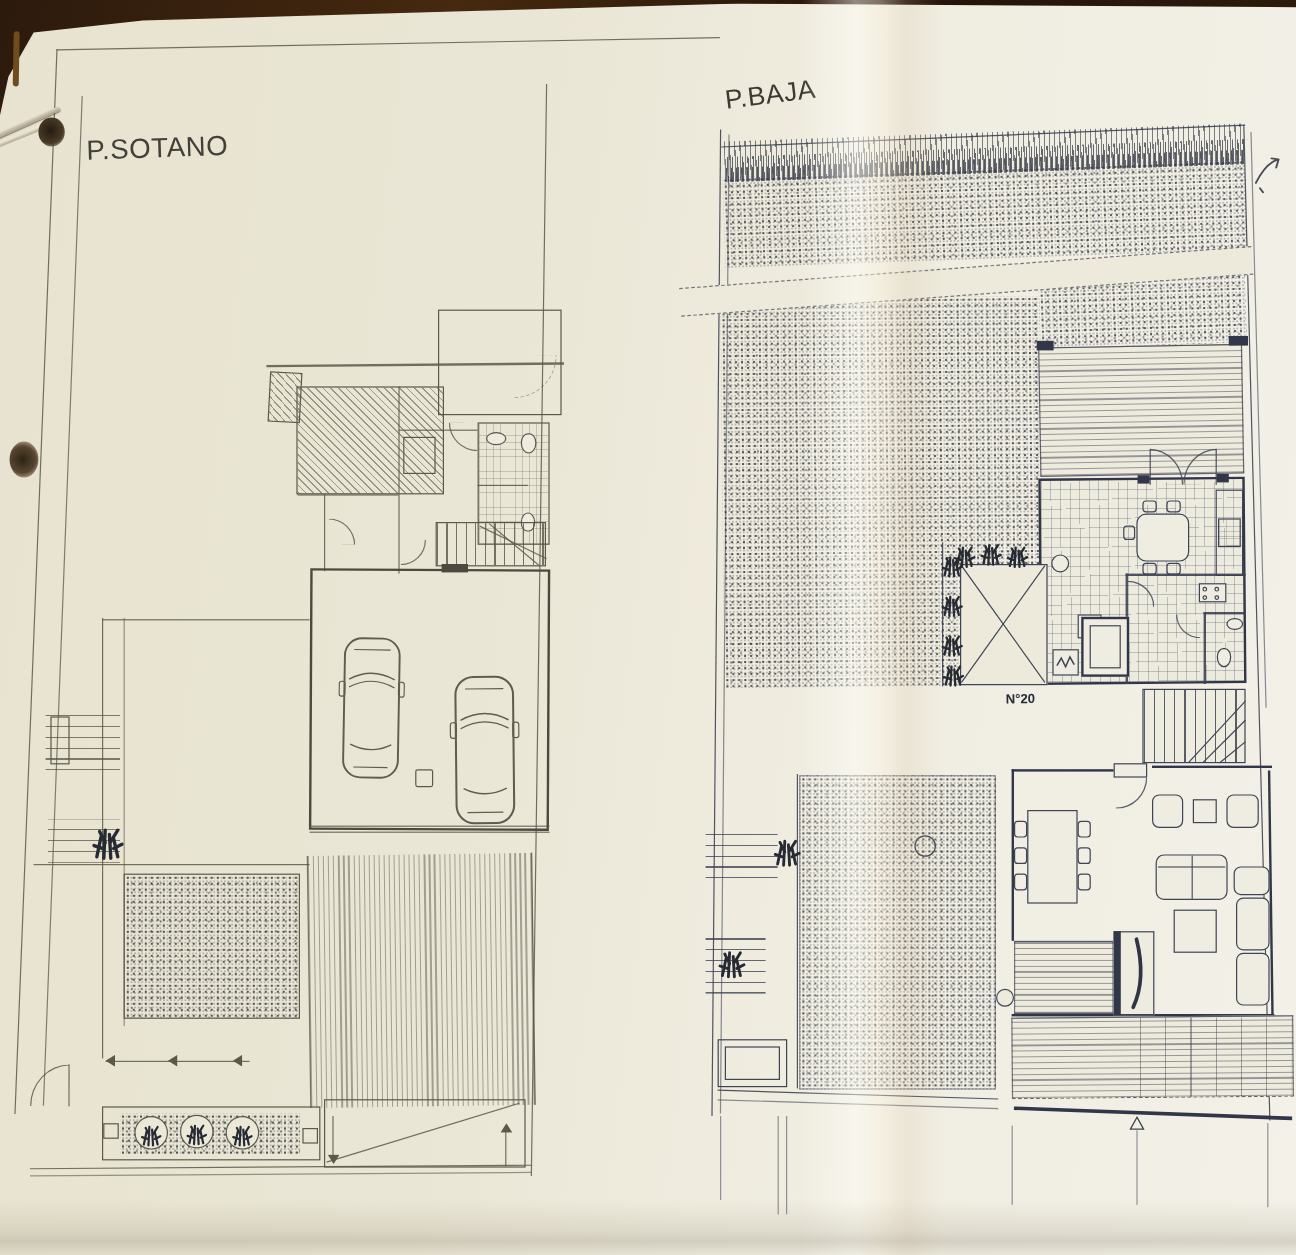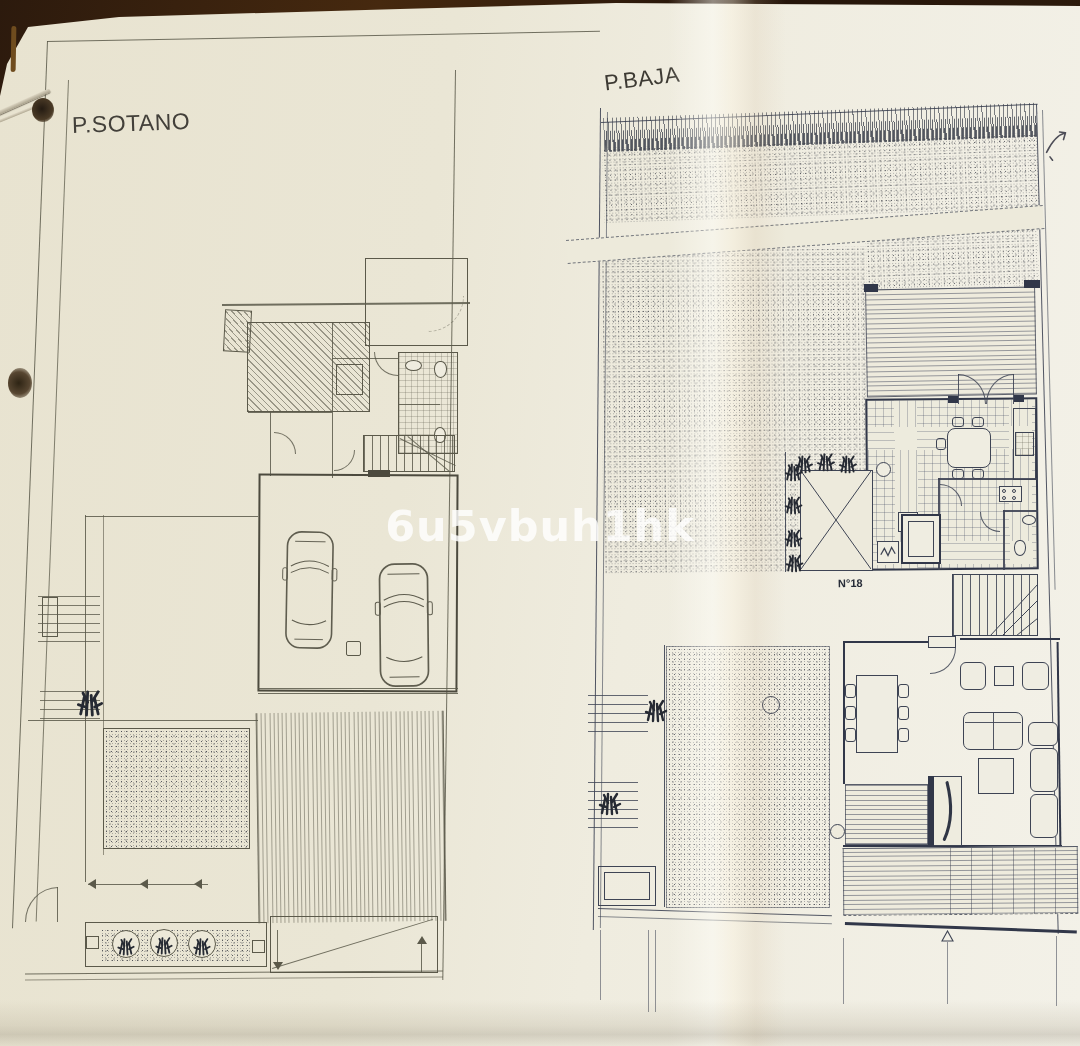--- a/index.html
+++ b/index.html
@@ -274,21 +274,21 @@
     <svg class="plant" style="left:792px;top:450px;width:24px;height:24px;">
         <use href="#shrub"></use>
       </svg>
     <svg class="plant" style="left:814px;top:448px;width:24px;height:24px;">
         <use href="#shrub"></use>
       </svg>
     <svg class="plant" style="left:836px;top:450px;width:24px;height:24px;">
         <use href="#shrub"></use>
       </svg>
 
-    <div class="label" style="left:838px;top:577px;font-size:11px;font-weight:bold;color:#272c38;transform:rotate(-1deg);">N°18</div>
+    <div class="label" style="left:838px;top:577px;font-size:11px;font-weight:bold;color:#272c38;transform:rotate(-1deg);">N°20</div>
 
     <div class="abs" style="left:901px;top:514px;width:40px;height:50px;border:2.4px solid var(--inkRd);background:#efede1;"></div>
     <div class="boxR" style="left:908px;top:521px;width:26px;height:36px;border-width:1px;"></div>
     <div class="boxR" style="left:877px;top:541px;width:22px;height:22px;border-width:1.2px;background:#efede1;"></div>
     <svg class="abs" style="left:879px;top:543px;width:18px;height:18px;color:#3e4454;">
         <use href="#zigzag"></use>
       </svg>
 
     <div class="abs treadsR" style="left:952px;top:574px;width:86px;height:62px;border:1.1px solid var(--inkR);background-color:#eeecdf;"></div>
     <svg class="abs" style="left:990px;top:574px;width:48px;height:62px;">
@@ -372,14 +372,13 @@
     <div class="abs" style="left:-4px;top:112px;width:58px;height:4px;background:linear-gradient(#ddd6c3,#a79f8a);border-radius:2px;transform:rotate(-24deg);transform-origin:left top;box-shadow:0 1px 1px rgba(60,50,35,.6);"></div>
     <div class="abs" style="left:-2px;top:120px;width:52px;height:3px;background:linear-gradient(#e6dfcd,#b0a892);border-radius:2px;transform:rotate(-22deg);transform-origin:left top;"></div>
     <div class="abs" style="left:32px;top:98px;width:22px;height:24px;background:radial-gradient(circle at 45% 45%, #241b12 0%, #4a3a26 60%, rgba(74,58,38,0) 100%);border-radius:50%;"></div>
     <div class="abs" style="left:8px;top:368px;width:24px;height:30px;background:radial-gradient(circle at 45% 50%, #2e2414 0%, #574631 55%, rgba(87,70,49,0) 100%);border-radius:50%;"></div>
   </div>
 
   <div class="foldv"></div>
   <div class="foldb"></div>
   <div class="foldb-line"></div>
 
-  <div class="watermark">6u5vbuh1hk</div>
 </div>
 
 </body></html>

